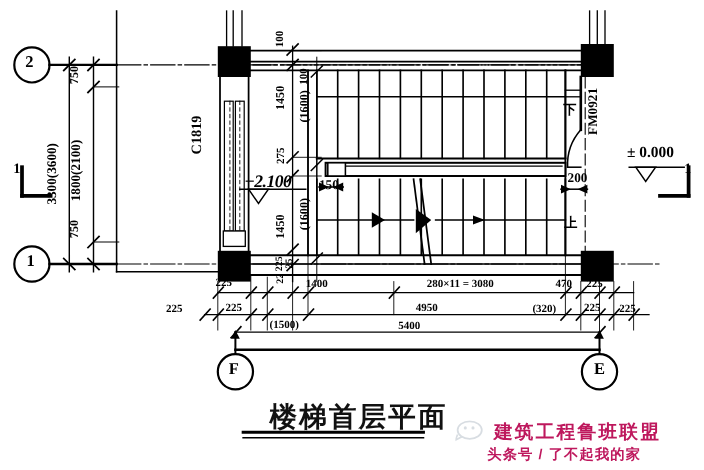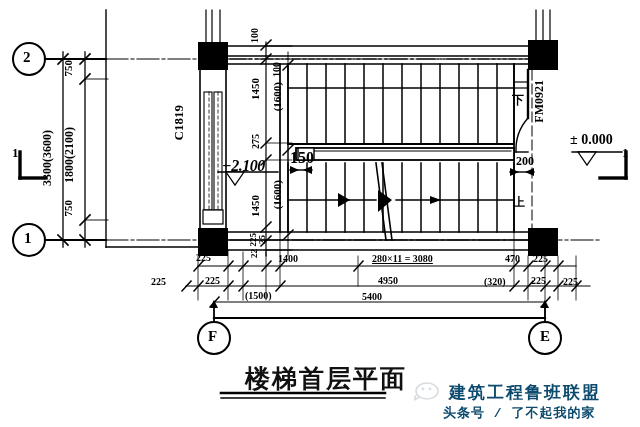--- a/index.html
+++ b/index.html
@@ -14,21 +14,21 @@
   .lbl{position:absolute;white-space:nowrap;font-family:"Liberation Serif",serif;color:#000;line-height:1;}
   .num{font-size:11px;font-weight:bold;letter-spacing:0px;}
   .num-sm{font-size:10px;font-weight:bold;}
   .num-xs{font-size:9px;font-weight:bold;}
   .vert{writing-mode:vertical-rl;transform:rotate(180deg);}
   .cjk{font-family:"DejaVu Sans","Liberation Sans",sans-serif;font-weight:bold;}
   .title{
     position:absolute;font-size:25px;font-weight:bold;letter-spacing:2px;
     font-family:"DejaVu Sans","Liberation Sans",sans-serif;color:#111;
   }
-  .wm{position:absolute;color:#0c4a6e;font-family:Liberation Mono, monospace;}
+  .wm{position:absolute;color:#be185d;font-family:Liberation Sans, sans-serif;}
   .wm1{font-size:17px;letter-spacing:2px;font-weight:bold;}
   .wm2{font-size:13px;letter-spacing:1px;font-weight:bold;}
   .gridlabel{font-size:15px;font-weight:bold;font-family:"Liberation Serif",serif;}
 </style>
 </head>
 <body>
 
 <div id="sheet">
 <svg width="640" height="427" viewBox="0 0 640 427" xmlns="http://www.w3.org/2000/svg">
   <rect x="0" y="0" width="640" height="427" fill="#ffffff"></rect>
@@ -320,32 +320,32 @@
 <div class="lbl num vert" style="left:272px;top:82px;font-size:11px;">(1600)</div>
 <div class="lbl num vert" style="left:251px;top:134px;font-size:10px;">275</div>
 <div class="lbl num vert" style="left:250px;top:195px;font-size:11px;">1450</div>
 <div class="lbl num vert" style="left:272px;top:180px;font-size:11px;">(1600)</div>
 <div class="lbl num-xs vert" style="left:249px;top:233px;font-size:9px;">225</div>
 <div class="lbl num-xs vert" style="left:258px;top:235px;font-size:9px;">25</div>
 
 <div class="lbl num" style="left:222px;top:158px;font-size:16px;letter-spacing:-0.5px;font-style:italic;">−2.100</div>
 <div class="lbl num" style="left:570px;top:133px;font-size:14px;letter-spacing:0px;">± 0.000</div>
 
-<div class="lbl num" style="left:290px;top:150px;font-size:16px;">150</div>
+<div class="lbl num" style="left:290px;top:162px;font-size:12px;">150</div>
 <div class="lbl num" style="left:516px;top:155px;font-size:12px;">200</div>
 
 <div class="lbl num vert cjk" style="left:533px;top:80px;font-size:12px;font-family:'Liberation Serif',serif;">FM0921</div>
 
 <div class="lbl cjk" style="left:512px;top:94px;font-size:12px;">下</div>
 <div class="lbl cjk" style="left:513px;top:196px;font-size:12px;">上</div>
 
 <div class="lbl num-sm" style="left:196px;top:253px;">225</div>
 <div class="lbl num-xs vert" style="left:250px;top:249px;">22</div>
 <div class="lbl num-sm" style="left:278px;top:254px;text-align:center;">1400</div>
-<div class="lbl num-sm" style="left:372px;top:254px;text-decoration:underline;">280×11 = 3080</div>
+<div class="lbl num-sm" style="left:388px;top:254px;">280×11 = 3080</div>
 <div class="lbl num-sm" style="left:505px;top:254px;">470</div>
 <div class="lbl num-sm" style="left:533px;top:254px;">225</div>
 
 <div class="lbl num-sm" style="left:151px;top:277px;">225</div>
 <div class="lbl num-sm" style="left:205px;top:276px;">225</div>
 <div class="lbl num-sm" style="left:245px;top:291px;text-align:center;">(1500)</div>
 <div class="lbl num-sm" style="left:378px;top:276px;">4950</div>
 <div class="lbl num-sm" style="left:484px;top:277px;">(320)</div>
 <div class="lbl num-sm" style="left:531px;top:276px;">225</div>
 <div class="lbl num-sm" style="left:563px;top:277px;">225</div>

